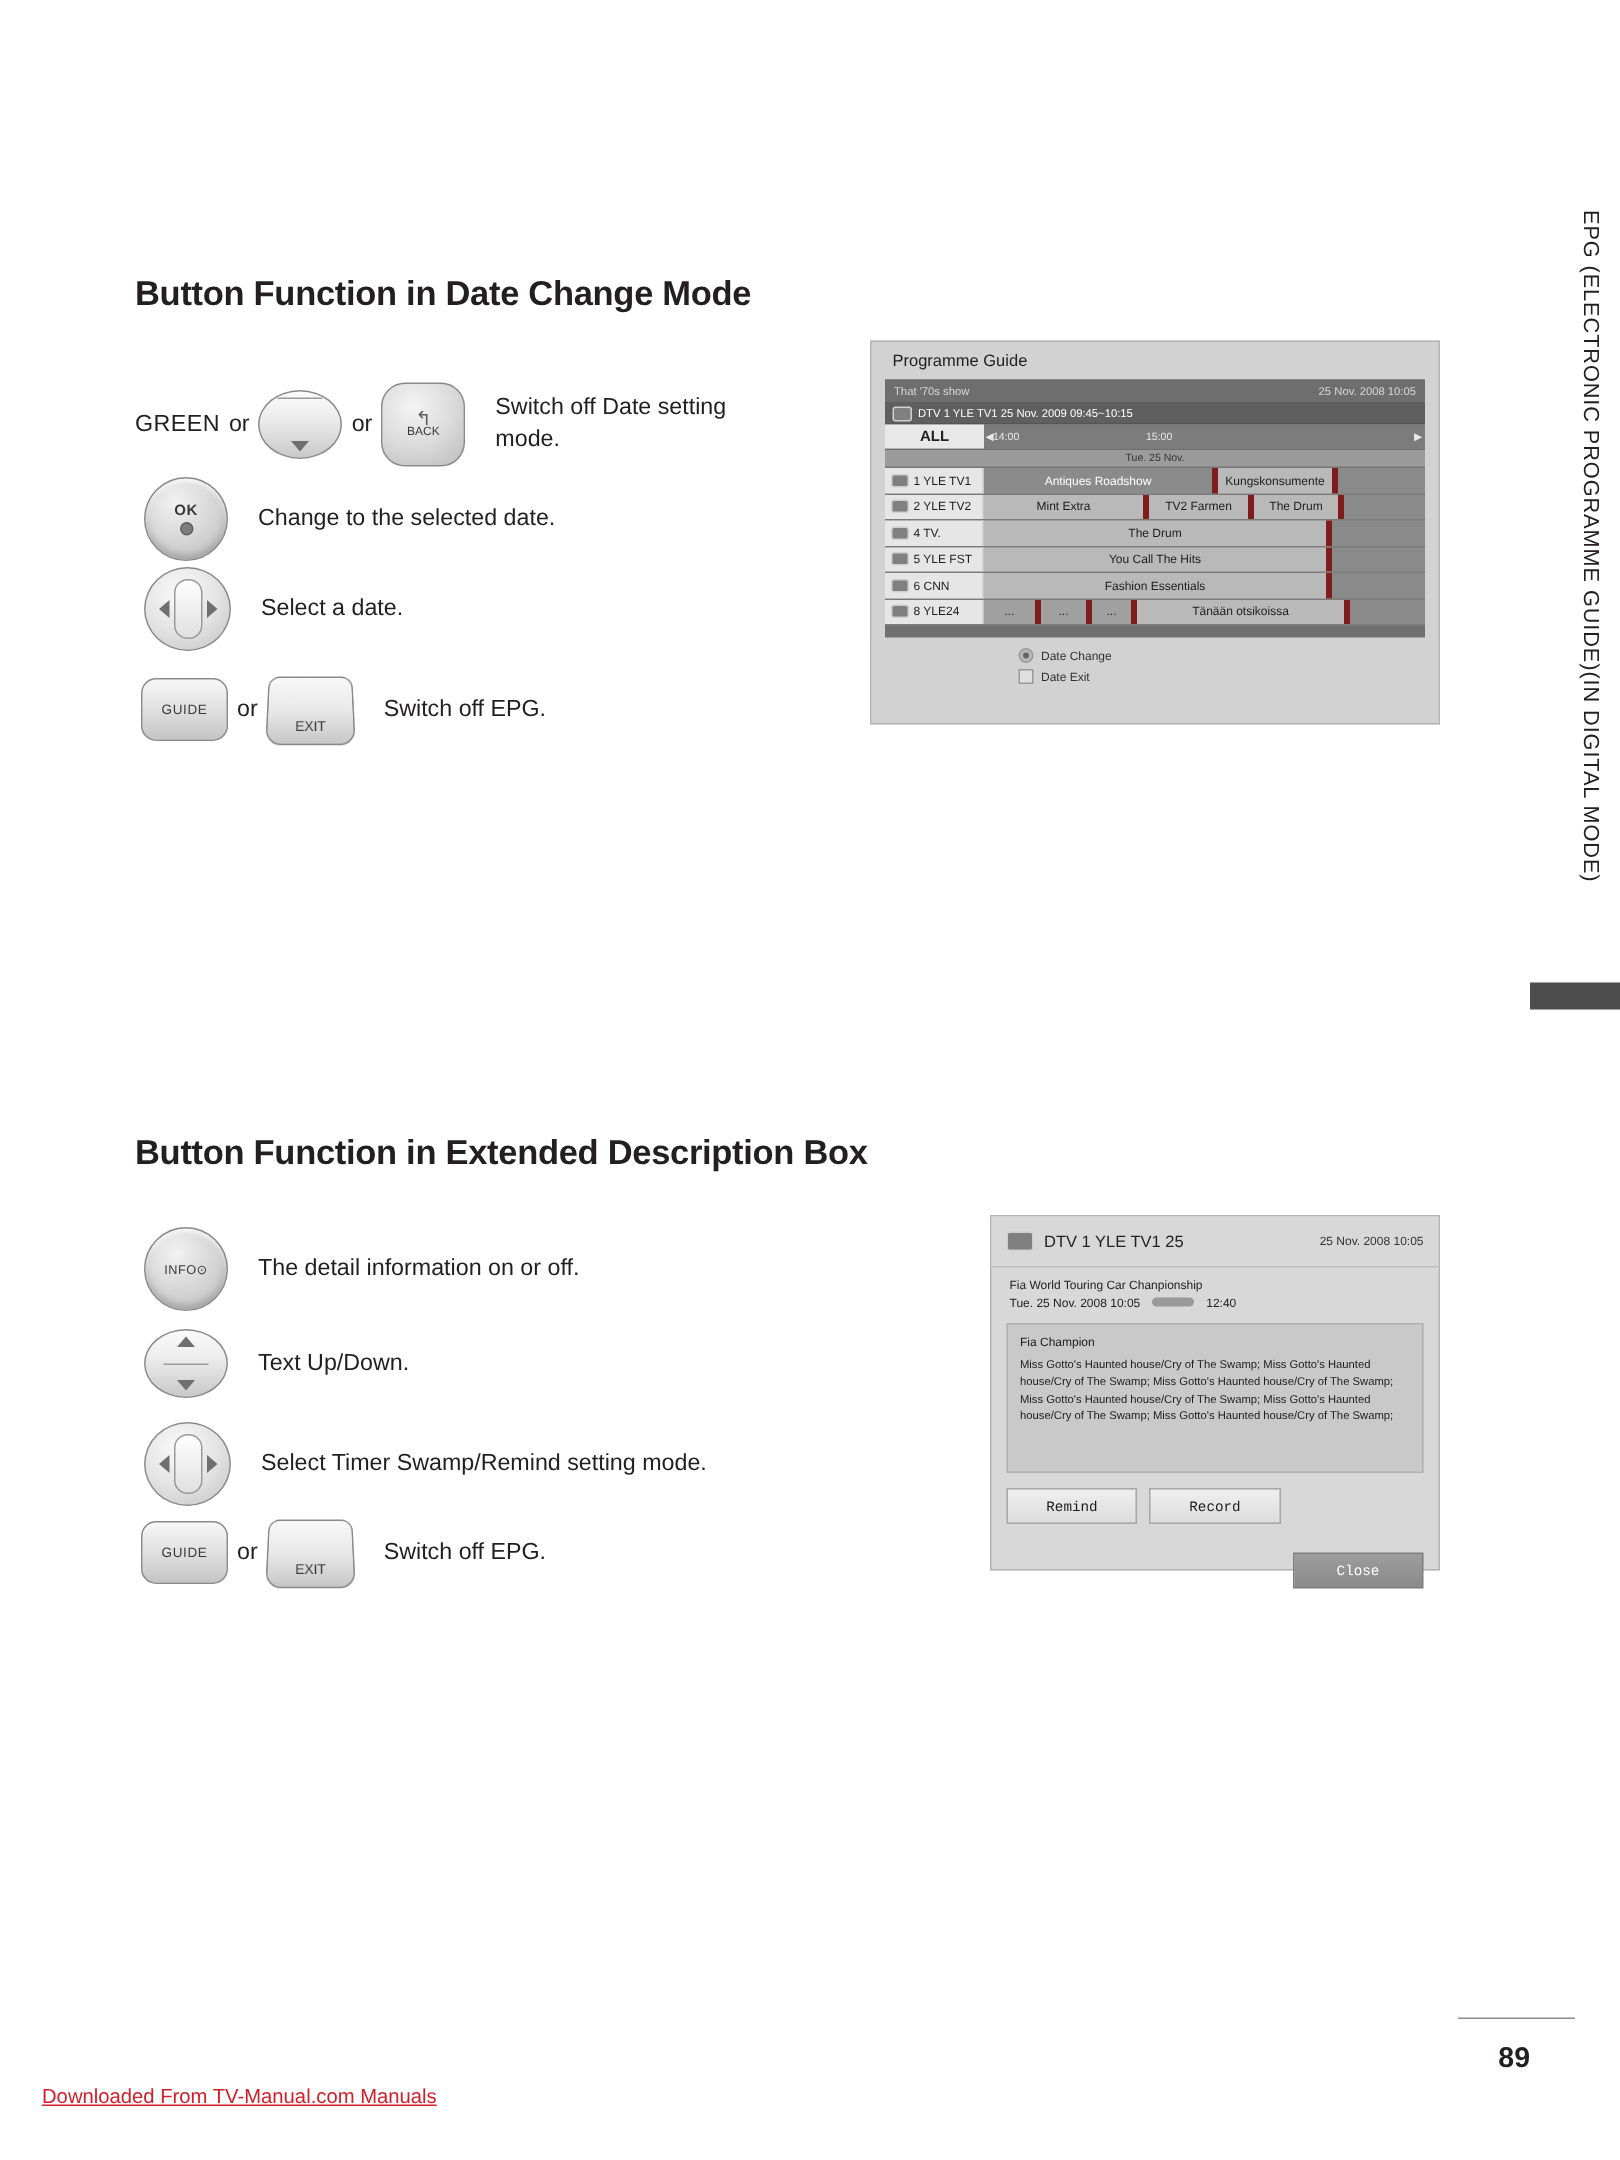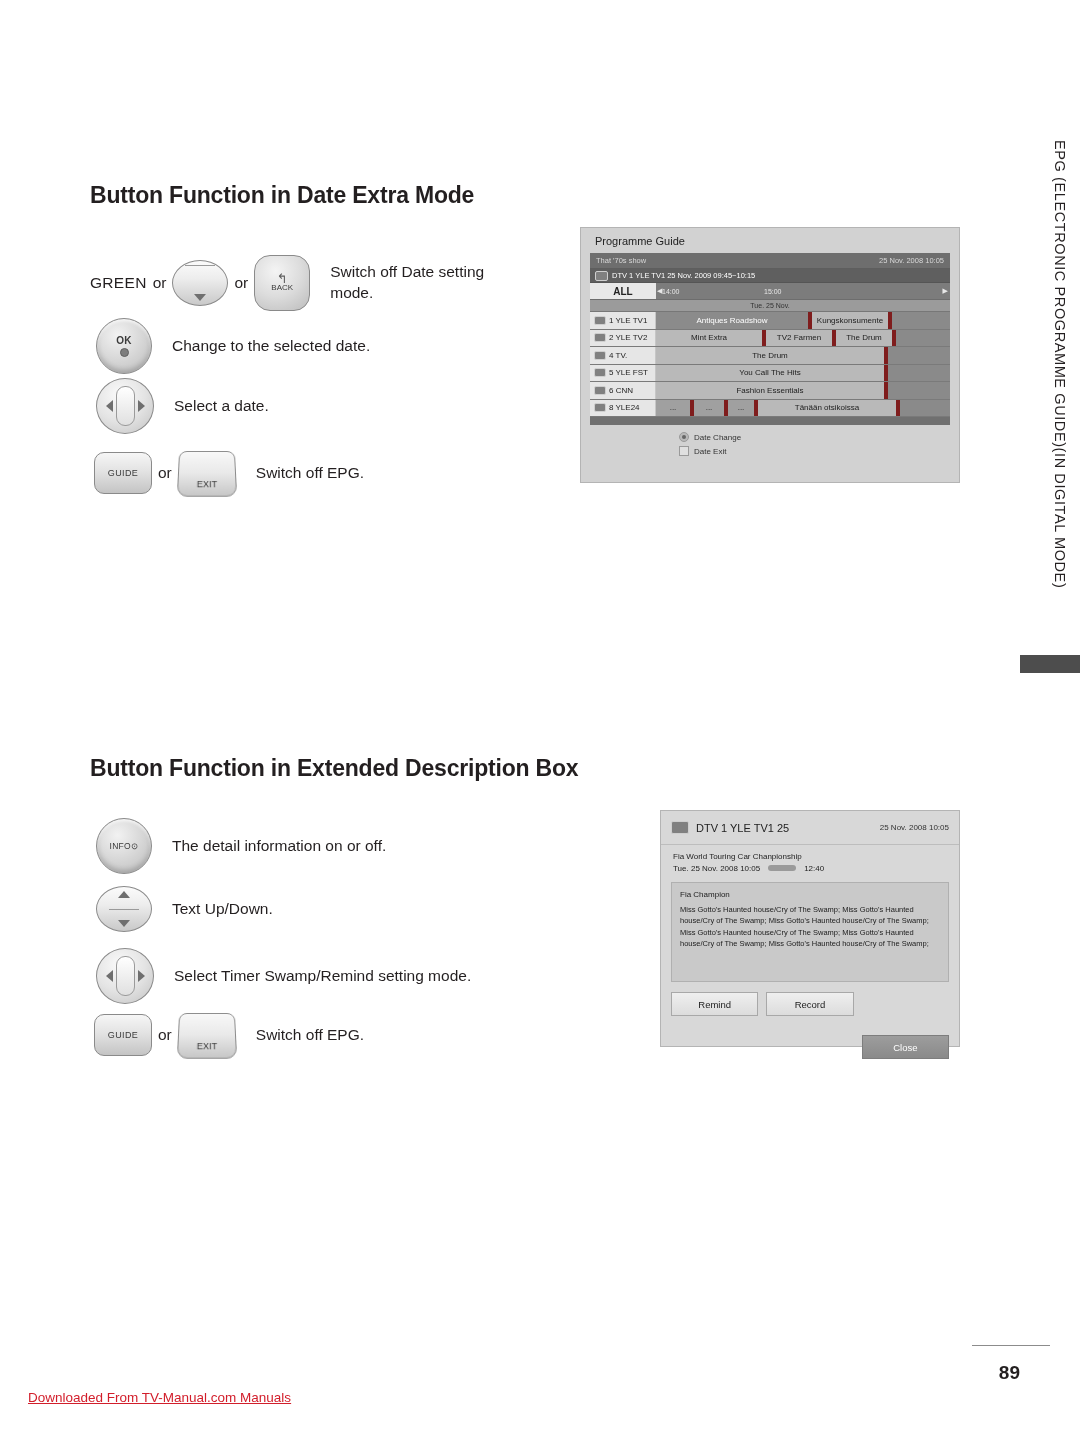--- a/index.html
+++ b/index.html
@@ -237,21 +237,21 @@
   .edb-sub { padding: 6px 24px 0 12px; font-size: 8px; color: #222; line-height: 1.45; }
   .edb-prog-box {
     margin: 8px 10px 0 10px; background: #c9c9c9; border: 1px solid #b0b0b0;
     padding: 6px 8px; font-size: 7.5px; color: #1c1c1c; line-height: 1.5;
     height: 100px; box-sizing: border-box; overflow: hidden;
   }
   .edb-prog-box .ttl { font-size: 8px; margin-bottom: 3px; }
   .edb-btns { display: flex; gap: 8px; padding: 10px 10px 0 10px; }
   .edb-btn {
     flex: 1; height: 22px; border: 1px solid #a8a8a8; background: linear-gradient(#efefef,#dcdcdc);
-    font-size: 9.5px; color: #1c1c1c; display: flex; align-items: center; justify-content: center;
+    font-size: 9.5px; color: #1c1c1c; display: flex; align-items: center; justify-content: center; font-family: Liberation Mono, monospace;
   }
   .edb-btn.dark { background: linear-gradient(#9d9d9d,#8a8a8a); color: #fff; border-color: #7d7d7d; margin-top: 43px;}
 
   
   #side-tab {
     position: absolute; right: 0; top: 655px; width: 60px; height: 18px;
     background: #4d4d4d;
   }
   #side-text {
     position: absolute;
@@ -277,21 +277,21 @@
   }
   #downloaded {
     position: absolute; left: 28px; top: 1390px;
     font-size: 13.5px; color: #d21e2b;
     text-decoration: underline;
   }
 </style>
 </head>
 <body>
 
-<div class="section-title" id="title-1">Button Function in Date Extra Mode</div>
+<div class="section-title" id="title-1">Button Function in Date Change Mode</div>
 
 <div class="row" style="left:90px; top:255px; width:470px;">
   <span class="green-text">GREEN</span>
   <span class="or-text">or</span>
   <span class="key">
     <span class="key-oval">
       <span class="bar"></span>
       <span class="arrow-dn"></span>
     </span>
   </span>

